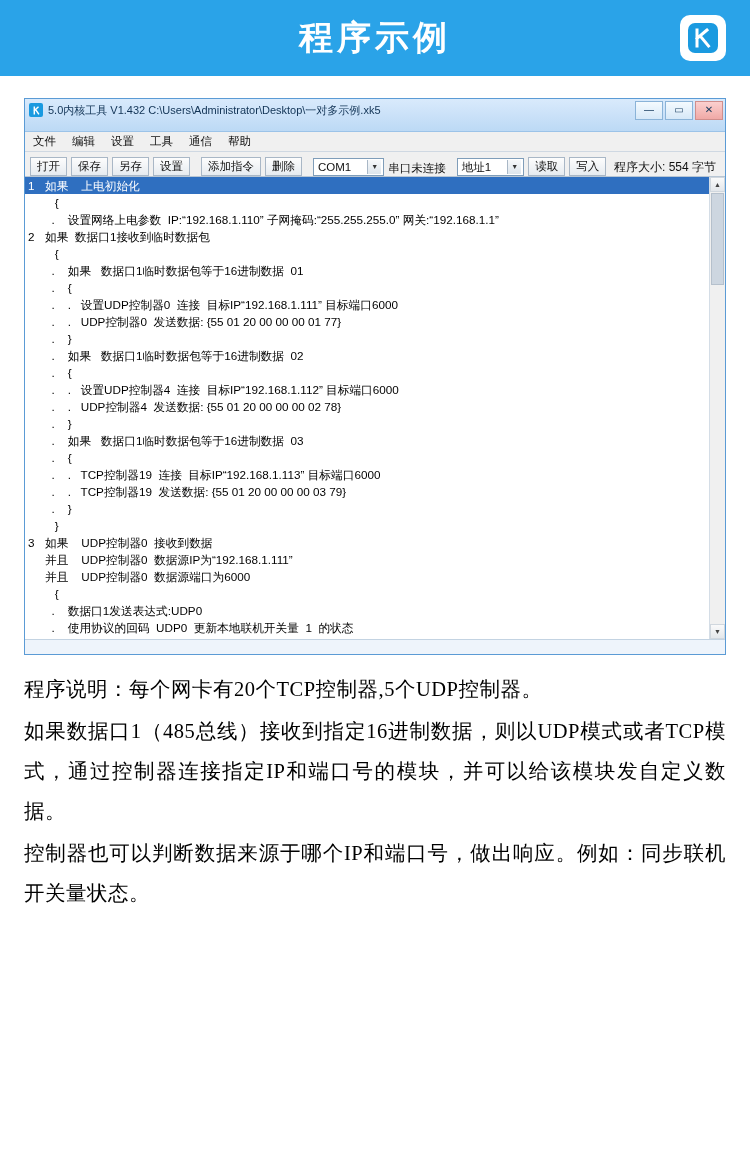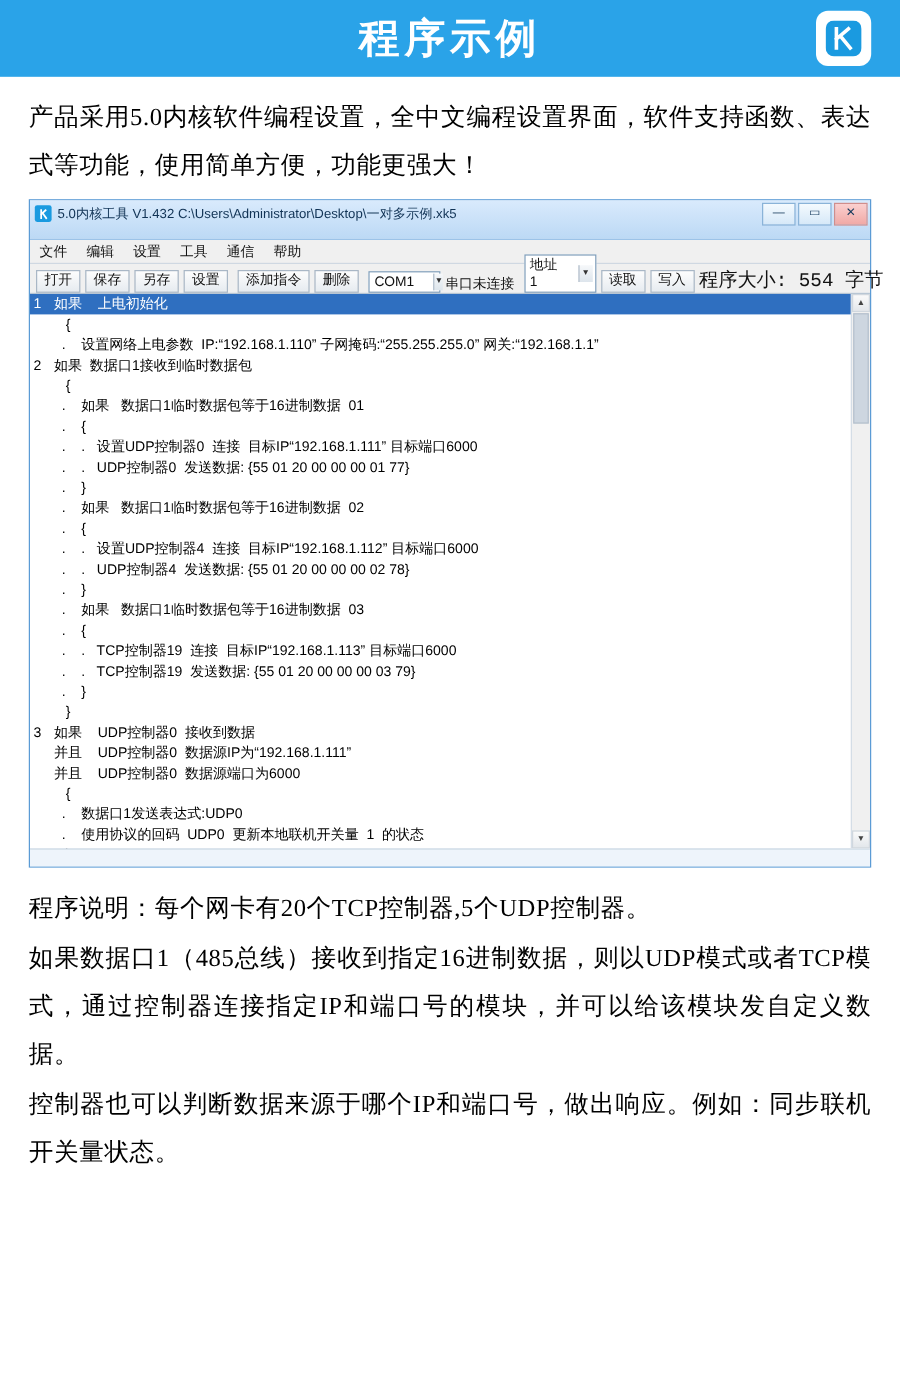--- a/index.html
+++ b/index.html
@@ -11,21 +11,21 @@
     height: 1151px;
     background: #ffffff;
     font-family: "Liberation Sans", sans-serif;
     color: #111;
     overflow: hidden;
   }
 
   
   .banner {
     position: relative;
-    height: 64px;
+    height: 76px;
     background: #2aa3e8;
     display: flex;
     align-items: center;
     justify-content: center;
   }
   .banner-title {
     color: #ffffff;
     font-family: "Liberation Serif", serif;
     font-size: 34px;
     font-weight: bold;
@@ -155,23 +155,22 @@
     background: linear-gradient(to bottom,#f6f8fa,#dde5ec);
     border-left: 1px solid #a9b7c6;
     display: flex; align-items: center; justify-content: center;
     font-size: 7px;
     color: #333;
   }
   .tb-text { white-space: nowrap; }
   .tb-size {
     margin-left: auto;
     white-space: nowrap;
-    font-size: 16px;
+    font-size: 12px;
     padding-right: 4px;
-    font-family: Liberation Mono, monospace;
   }
 
   
   .code-wrap {
     background: #ffffff;
     height: 462px;
     position: relative;
     overflow: hidden;
     border-bottom: 1px solid #c3d3e2;
   }
@@ -231,21 +230,20 @@
   <div class="banner-title">程序示例</div>
   <div class="banner-logo">
     <svg width="30" height="30" viewBox="0 0 30 30" aria-hidden="true">
       <rect x="0" y="0" width="30" height="30" rx="7" fill="#1a9ae0"></rect>
       <path d="M9 7 L9 23 M9 15.5 L19 7 M12.6 13.4 L20.5 23" stroke="#ffffff" stroke-width="3" fill="none" stroke-linecap="square"></path>
     </svg>
   </div>
 </div>
 
 <div class="copy">
-  <p class="para">产品采用5.0内核软件编程设置，全中文编程设置界面，软件支持函数、表达式等功能，使用简单方便，功能更强大！</p>
 </div>
 
 <div class="win">
 
   <div class="win-titlebar">
     <div class="win-icon">
       <svg width="11" height="11" viewBox="0 0 30 30" aria-hidden="true">
         <path d="M9 6 L9 24 M9 15 L19 6 M12.6 13 L20.5 24" stroke="#ffffff" stroke-width="4" fill="none" stroke-linecap="square"></path>
       </svg>
     </div>

